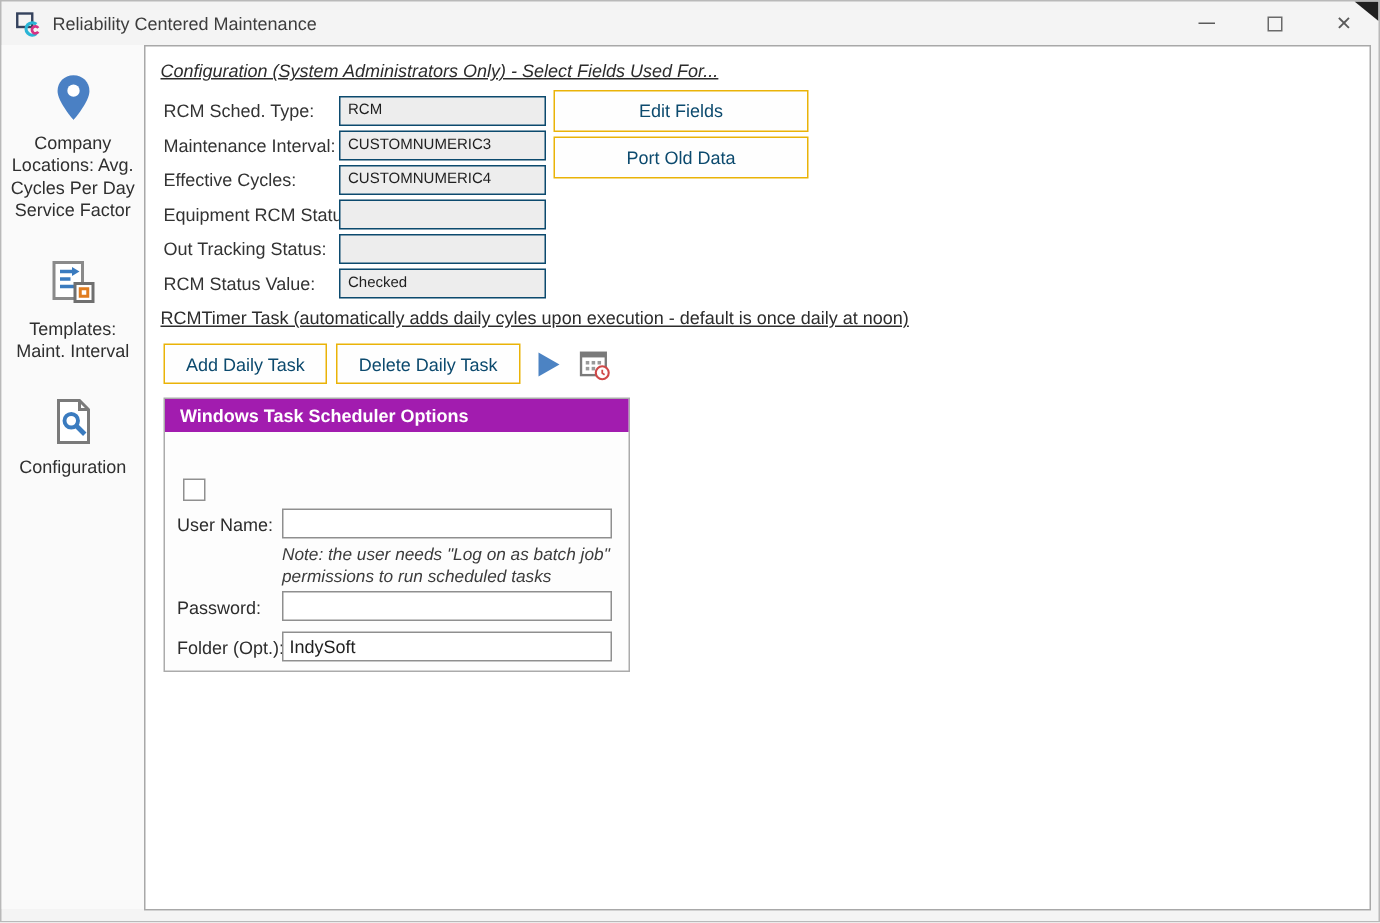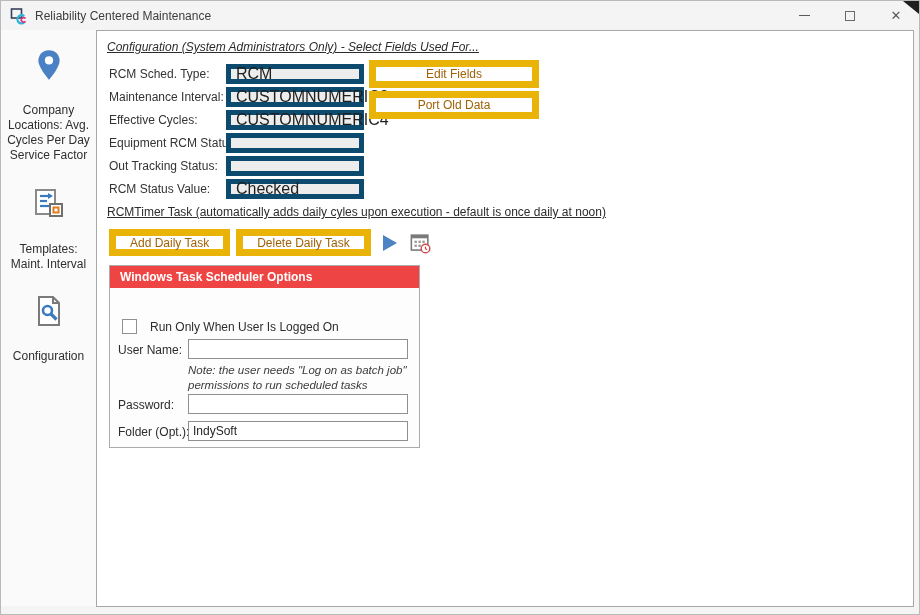--- a/index.html
+++ b/index.html
@@ -18,54 +18,54 @@
   .glyph-max { width:10px; height:10px; border:1px solid #6a6a6a; }
   .glyph-close { font-size:13px; color:#5a5a5a; line-height:1; }
   #cursor-artifact {
     position:absolute; right:0; top:0; width:0; height:0;
     border-top:13px solid #1f1f1f; border-left:16px solid transparent;
   }
   
   #sidebar { position:absolute; left:0; top:29px; width:95px; height:576px; background:#fafafa; }
   .side-item { margin-top:18px; display:flex; flex-direction:column; align-items:center; text-align:center; }
   .side-item .icon { width:34px; height:34px; }
-  .side-label { margin-top:21px; width:92px; font-size:12px; line-height:15px; color:#2f2f2f; }
+  .side-label { margin-top:6px; width:92px; font-size:12px; line-height:15px; color:#2f2f2f; }
   
   #main-panel {
     position:absolute; left:95px; top:29px; width:818px; height:577px;
     background:#ffffff; border:1px solid #a8a8a8;
   }
   .section-heading {
     position:absolute; left:10px; font-size:12px; color:#2c2c2c;
     text-decoration:underline; white-space:nowrap;
   }
   #fields-block { position:absolute; left:12px; top:31px; }
   .frow { display:flex; align-items:center; height:23px; }
   .frow .lbl { width:117px; font-size:12px; color:#333; white-space:nowrap; overflow:hidden; flex:none; }
   .fld-ro {
-    width:138px; height:20px; background:#ededed; border:5px solid #0c4a6e;
-    font-size:16px; color:#1f1f1f; display:flex; align-items:center; padding:0 5px;
+    width:138px; height:20px; background:#ededed; border:1px solid #0c4a6e;
+    font-size:10px; color:#1f1f1f; display:flex; align-items:center; padding:0 5px;
   }
   #side-buttons { position:absolute; left:272px; top:29px; display:flex; flex-direction:column; gap:3px; }
   .btn {
-    background:#fefefe; border:7px solid #eab308; font-size:12px; color:#a16207;
+    background:#fefefe; border:1px solid #eab308; font-size:12px; color:#0c4a6e;
     display:flex; align-items:center; justify-content:center; cursor:default;
   }
   .btn-wide { width:170px; height:28px; }
   #task-buttons { position:absolute; left:12px; top:198px; display:flex; align-items:center; gap:6px; }
   .btn-task { height:27px; padding:0 14px; }
   .play-icon { margin-left:6px; width:0; height:0; border-left:14px solid #4c83c3; border-top:8px solid transparent; border-bottom:8px solid transparent; }
   .cal-icon { margin-left:6px; width:22px; height:22px; }
   
   #sched-panel {
     position:absolute; left:12px; top:234px; width:311px; height:183px;
     background:#fdfdfd; border:1px solid #ababab;
   }
   #sched-header {
-    position:absolute; left:0; top:0; width:100%; height:22px; background:#ef4444;
+    position:absolute; left:0; top:0; width:100%; height:22px; background:#a21caf;
     color:#ffffff; font-size:12px; font-weight:bold; display:flex; align-items:center; padding-left:10px;
   }
   .cb-row { position:absolute; left:12px; display:flex; align-items:center; gap:13px; }
   .checkbox { width:15px; height:15px; background:#fff; border:1px solid #909090; flex:none; }
   .cb-label { font-size:12px; color:#2d2d2d; white-space:nowrap; }
   .sched-lbl { position:absolute; left:8px; font-size:12px; color:#2d2d2d; white-space:nowrap; }
   .sched-input {
     position:absolute; left:78px; width:220px; height:20px; background:#fff;
     border:1px solid #8f8f8f; font-size:12px; color:#1f1f1f; padding:0 4px;
     font-family:"Liberation Sans", sans-serif;
@@ -185,21 +185,20 @@
         <circle cx="21" cy="21" r="5.5" fill="#ffffff" stroke="#cf4949" stroke-width="1.8"></circle>
         <path d="M21 18.5 v2.8 l2 1.4" fill="none" stroke="#cf4949" stroke-width="1.5"></path>
       </svg>
     </div>
 
     <div id="sched-panel">
       <div id="sched-header">Windows Task Scheduler Options</div>
 
       <div class="cb-row" style="top:53px;">
         <span class="checkbox"></span>
-        <span class="cb-label">Run Only When User Is Logged On</span>
       </div>
 
       <span class="sched-lbl" style="top:77px;">User Name:</span>
       <input class="sched-input" style="top: 73px;" value="">
 
       <div id="sched-note">Note: the user needs "Log on as batch job" permissions to run scheduled tasks</div>
 
       <span class="sched-lbl" style="top:132px;">Password:</span>
       <input class="sched-input" style="top: 128px;" value="">
 

